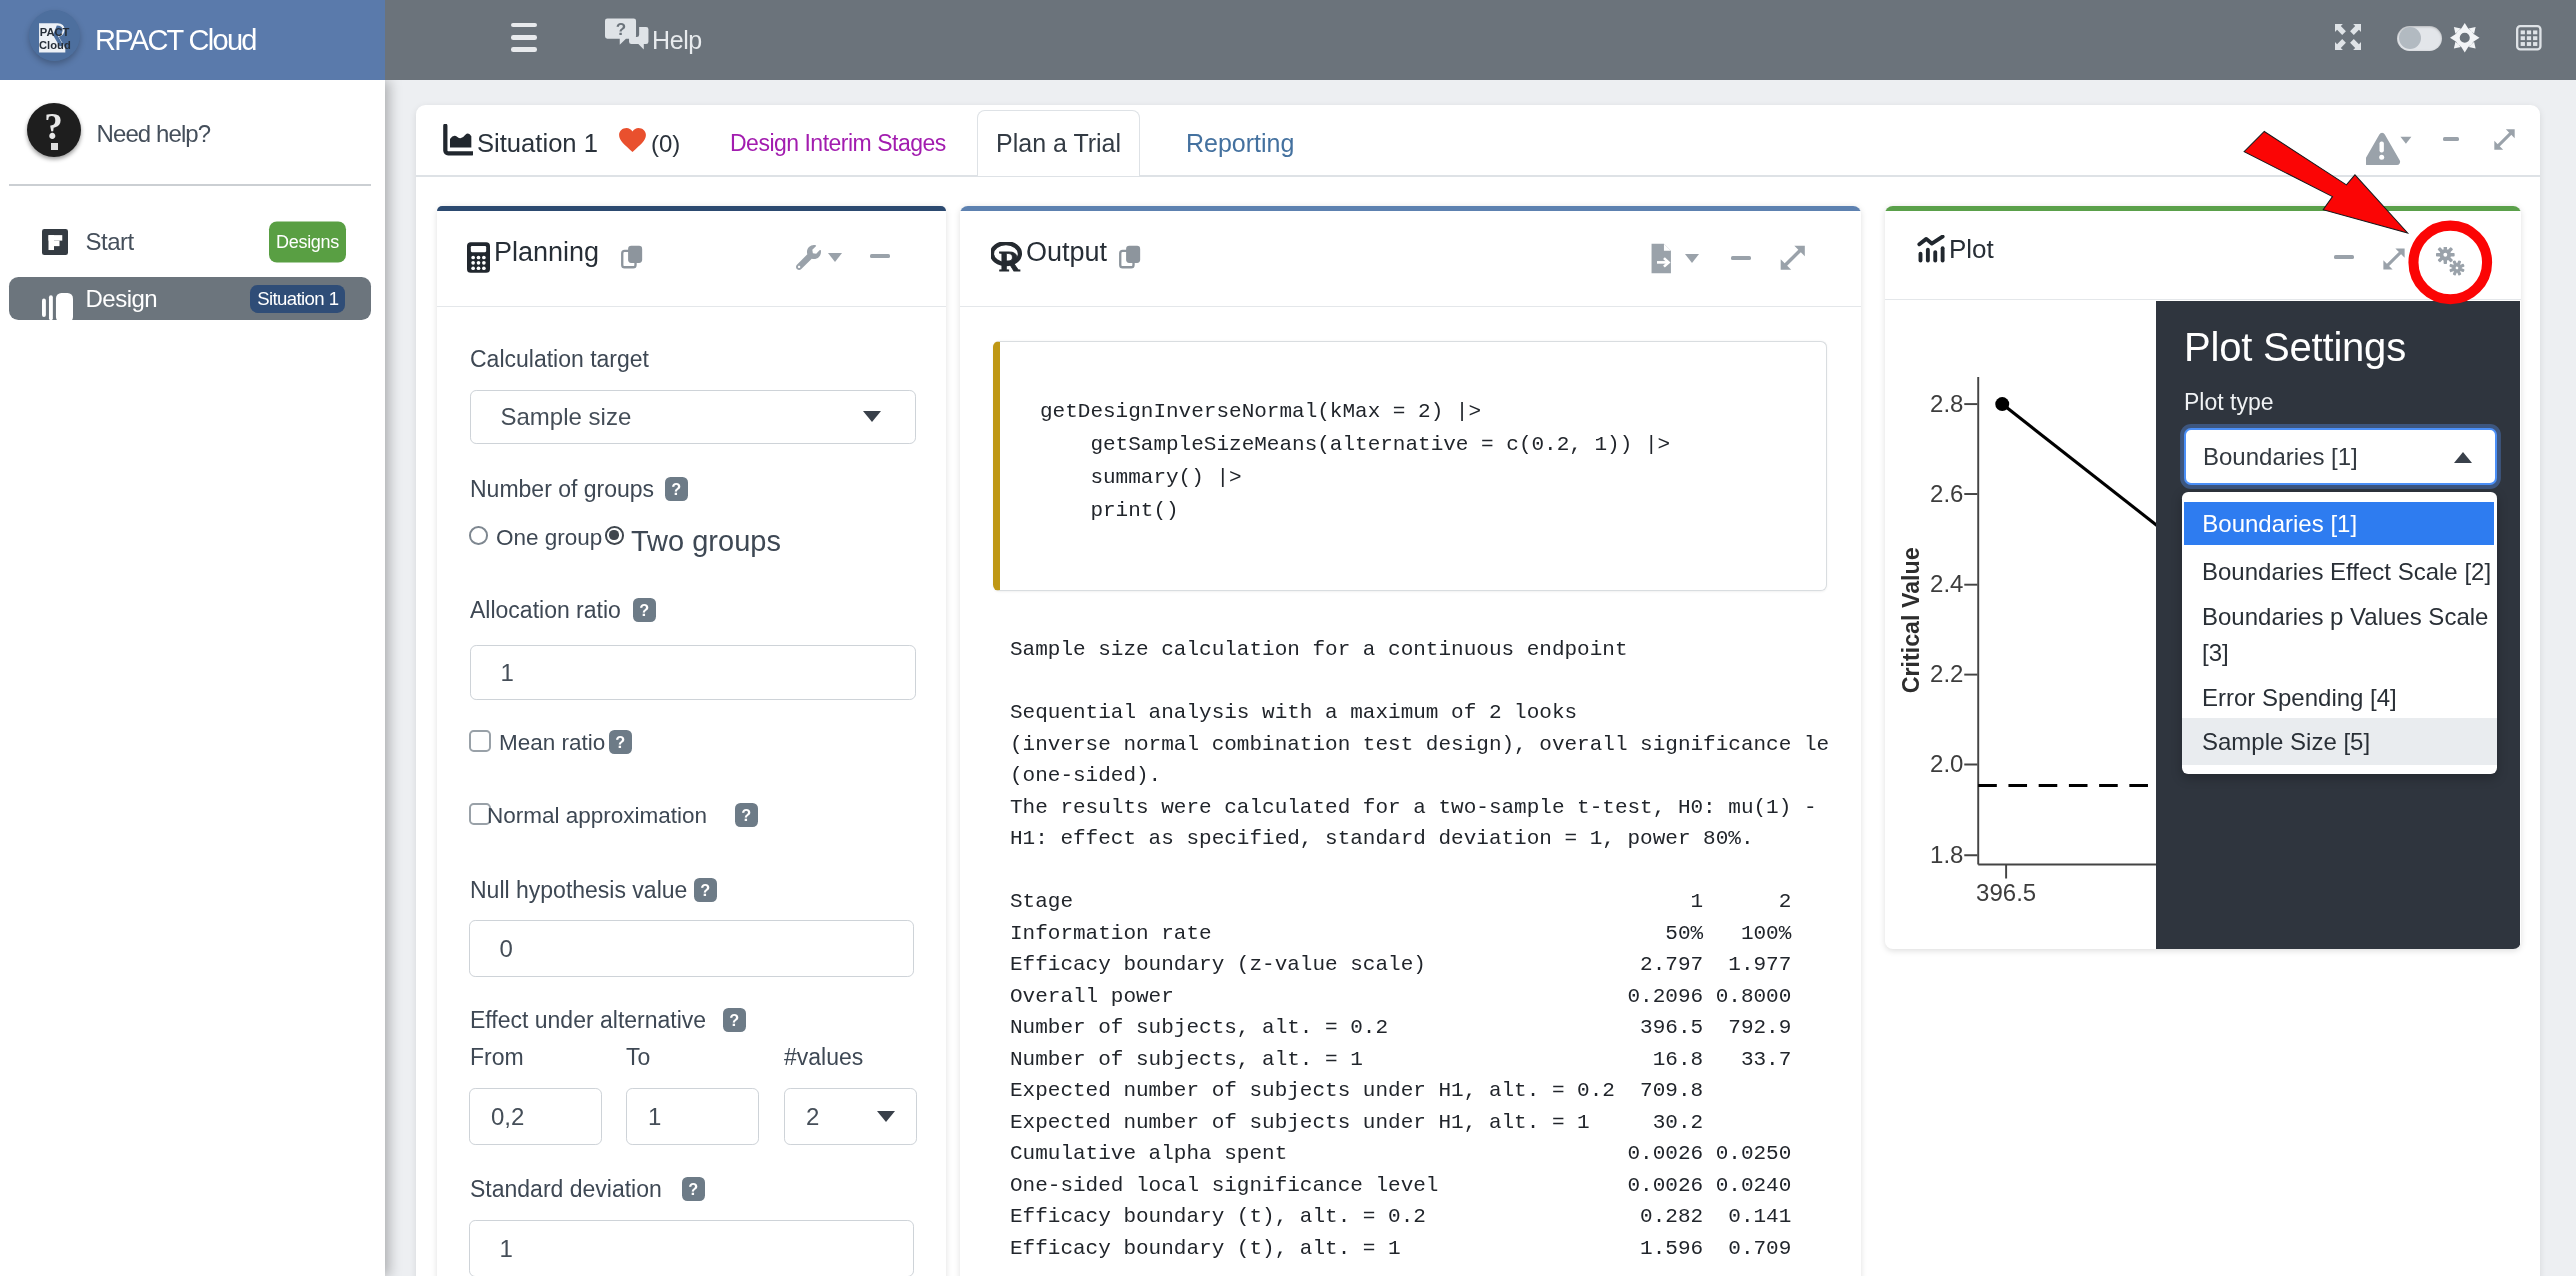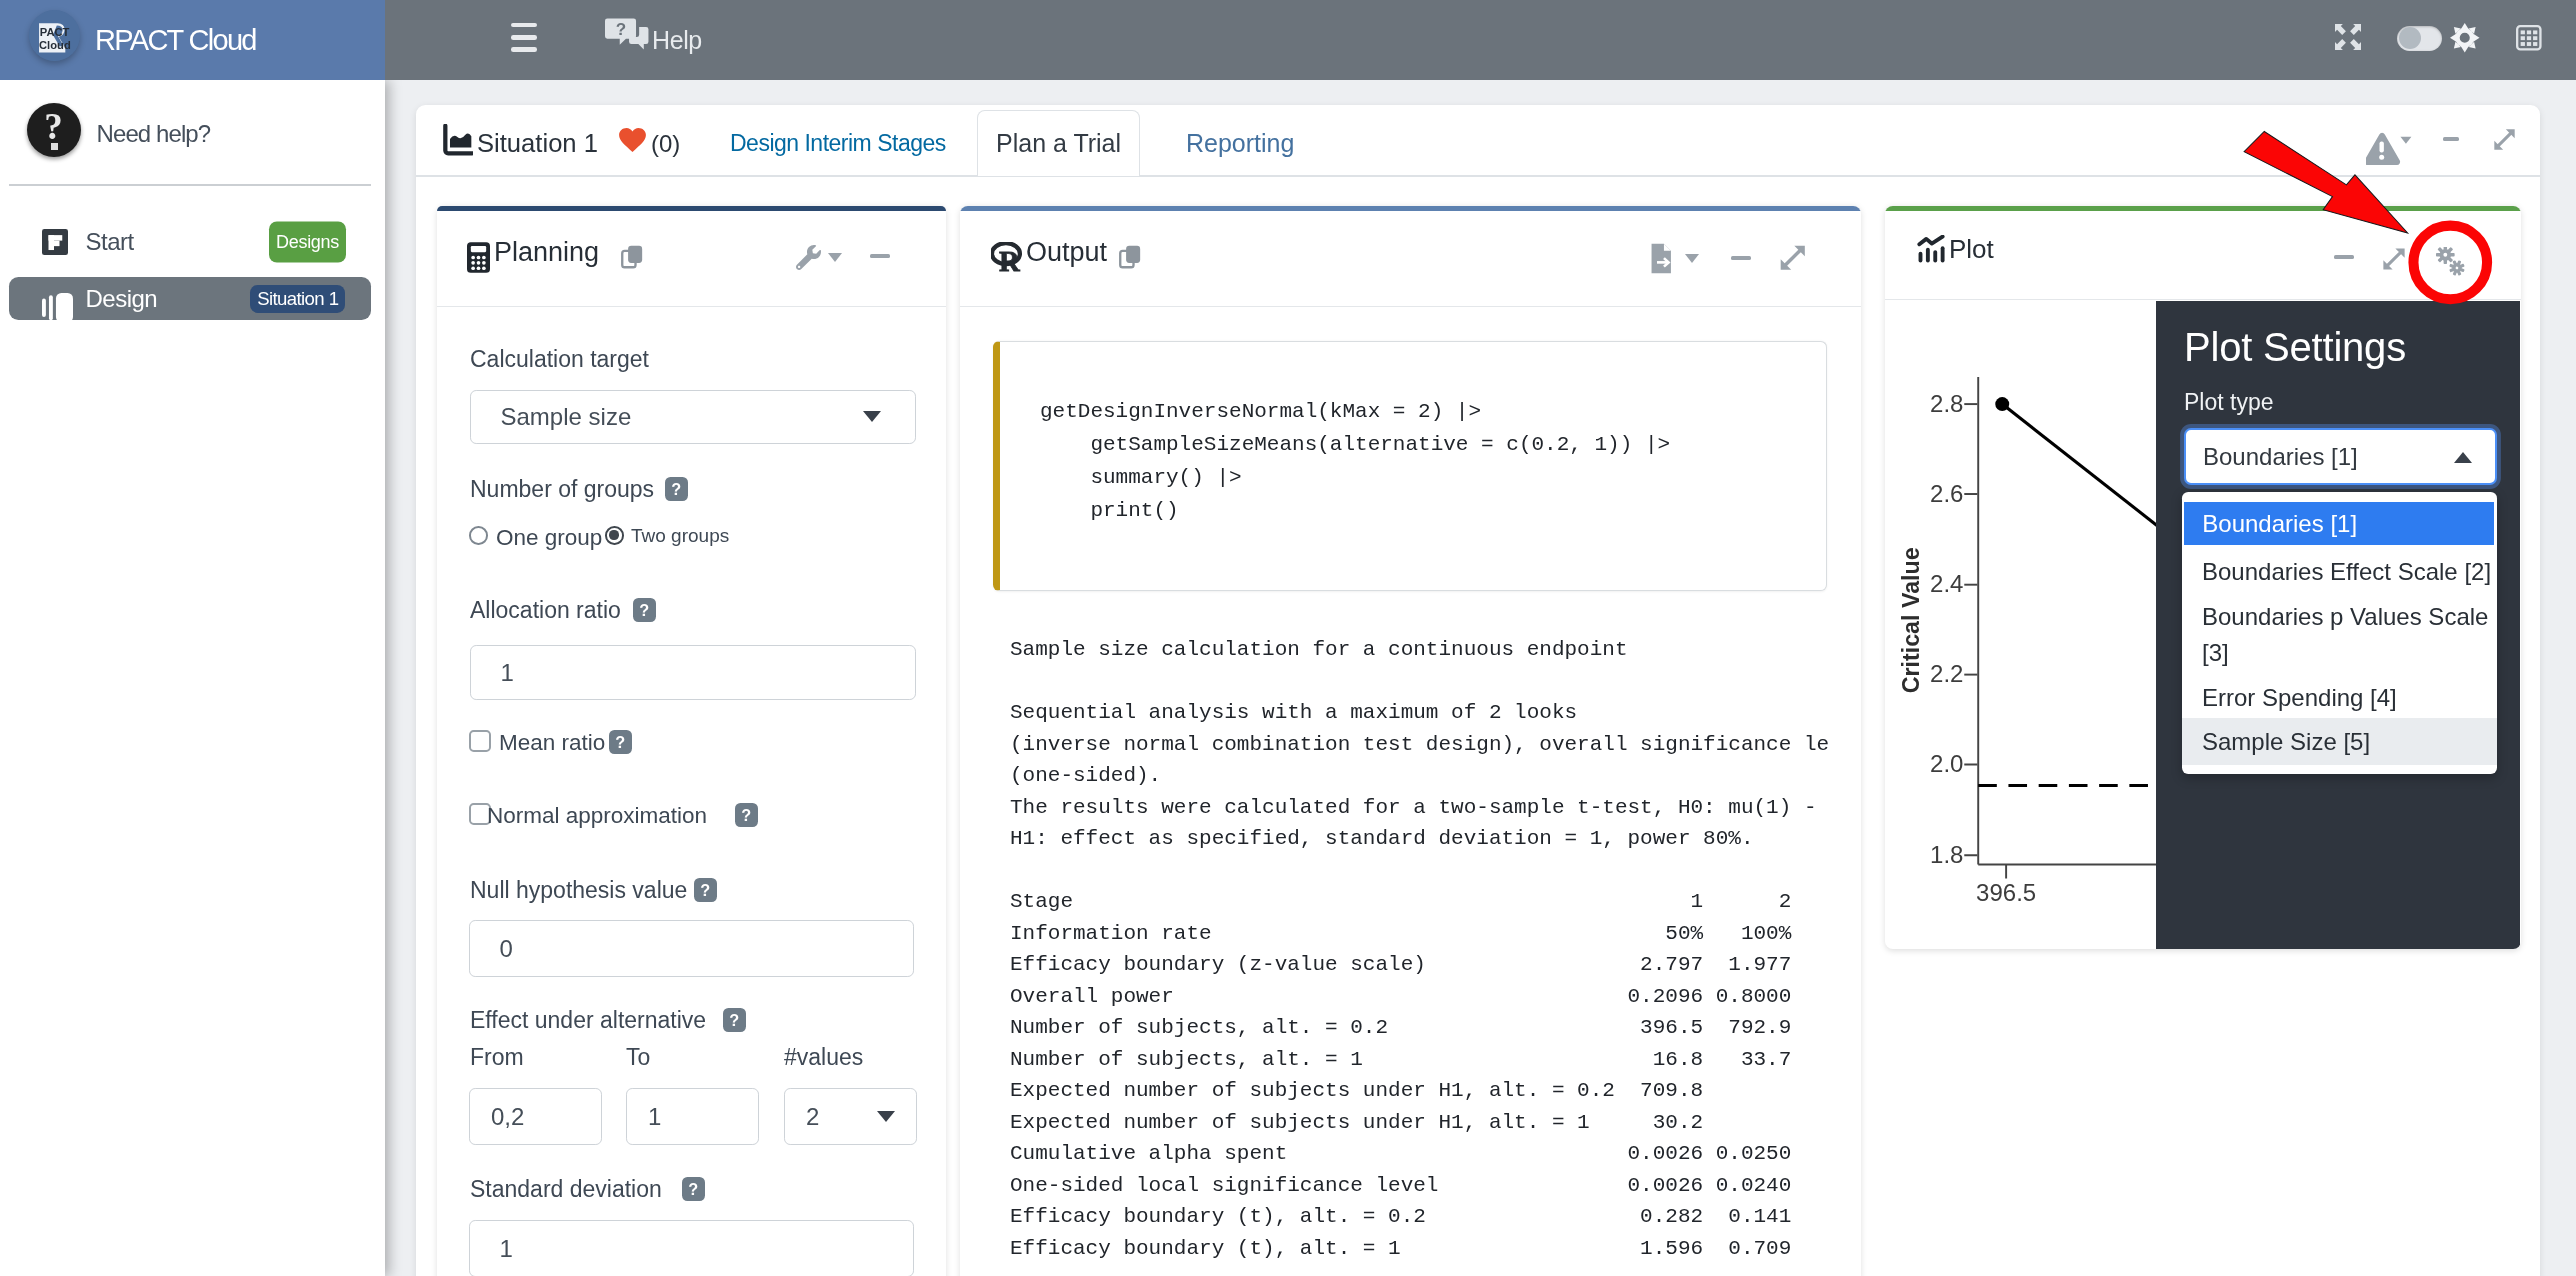--- a/index.html
+++ b/index.html
@@ -164,21 +164,21 @@
       <path d="M9 30 v-11 q5 -7 9.5 -2.5 q5 4.5 10 -2.5 q4.5 -4.5 8 1.5 v14.5 z" fill="#21272e"></path>
     </svg>
   </div>
   <div class="tabtext" style="left:61px; color:#2a323b; font-weight:500; font-size:25.6px; z-index:3;">Situation 1</div>
   <div class="abs" style="left:203px; top:23px; z-index:3;">
     <svg width="27" height="24" viewBox="0 0 38 34">
       <path d="M19 34 C8 24 0 18 0 10 C0 4 5 0 10.5 0 C14 0 17 2 19 5 C21 2 24 0 27.5 0 C33 0 38 4 38 10 C38 18 30 24 19 34 Z" fill="#e9502e"></path>
     </svg>
   </div>
   <div class="tabtext" style="left:235px; color:#2a323b;">(0)</div>
-  <div class="tabtext" style="left:314px; color:#0369a1; font-size:23px; letter-spacing:-0.5px;">Design Interim Stages</div>
+  <div class="tabtext" style="left:314px; color:#a21caf; font-size:23px; letter-spacing:-0.5px;">Design Interim Stages</div>
   <div class="tabtext" style="left:580px; color:#333b44; z-index:3; font-size:25px;">Plan a Trial</div>
   <div class="tabtext" style="left:753px; color:#44719f; font-size:25px;margin-left:17px;">Reporting</div>
 
   <div class="abs" style="left:1950px; top:24px;">
     <svg width="47" height="43" viewBox="0 0 60 55">
       <path d="M22 4 L41 37 a4 4 0 0 1 -3.5 6 h-38 a4 4 0 0 1 -3.5 -6 L15 4 a4 4 0 0 1 7 0 z" transform="translate(2,3)" fill="#9aa2aa"></path>
       <rect x="17.2" y="16" width="5.6" height="14" rx="2.5" fill="#fff"></rect>
       <circle cx="20" cy="36" r="3.2" fill="#fff"></circle>
       <polygon points="44,10 58,10 51,19" fill="#9aa2aa"></polygon>
     </svg>
@@ -238,21 +238,21 @@
   <div class="caret-d" style="left:426px; top:205px;"></div>
 
   <div class="flabel" style="left:33px; top:270px;">Number of groups</div>
   <div class="qbadge" style="left:228px; top:271px;">?</div>
 
   <div class="abs" style="left:32px; top:320px; width:18.6px; height:18.6px; border:2.3px solid #7e8790; border-radius:50%; background:#fff;"></div>
   <div class="flabel" style="left:59px; top:319px; font-size:22.5px;">One group</div>
   <div class="abs" style="left:168px; top:320px; width:18.6px; height:18.6px; border:2.3px solid #40474e; border-radius:50%; background:#fff;">
     <div style="position:absolute; left:2.3px; top:2.3px; width:9.3px; height:9.3px; border-radius:50%; background:#40474e;"></div>
   </div>
-  <div class="flabel" style="left:194px; top:319px; font-size:19px;">Two groups</div>
+  <div class="flabel" style="left:194px; top:319px; font-size:29px;">Two groups</div>
 
   <div class="flabel" style="left:33px; top:391px;">Allocation ratio</div>
   <div class="qbadge" style="left:196px; top:392px;">?</div>
   <div class="finput" style="left:33px; top:439px; width:446px; height:55px;">
       <span>1</span>
     </div>
 
   <div class="abs" style="left:32px; top:524px; width:22px; height:22px; border:2.3px solid #99a1a8; border-radius:4.7px; background:#fff;"></div>
   <div class="flabel" style="left:62px; top:524px; font-size:22.5px;">Mean ratio</div>
   <div class="qbadge" style="left:172px; top:524px;">?</div>

